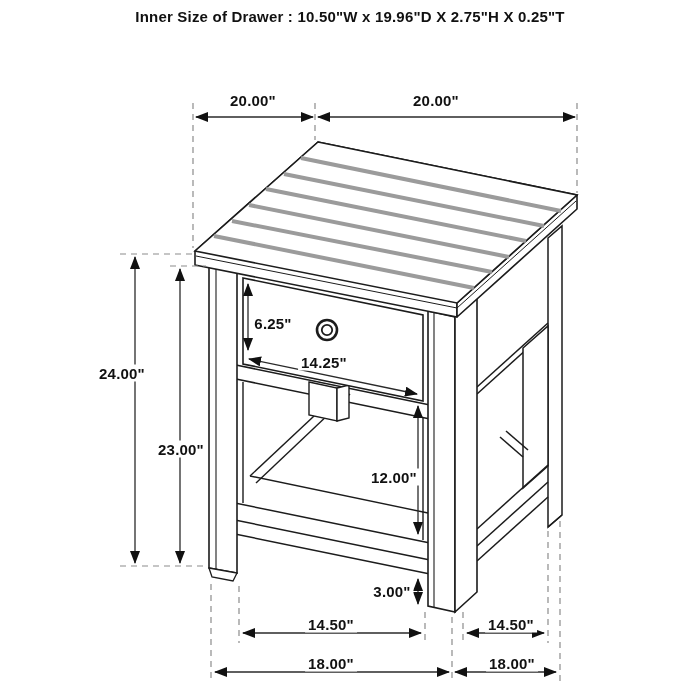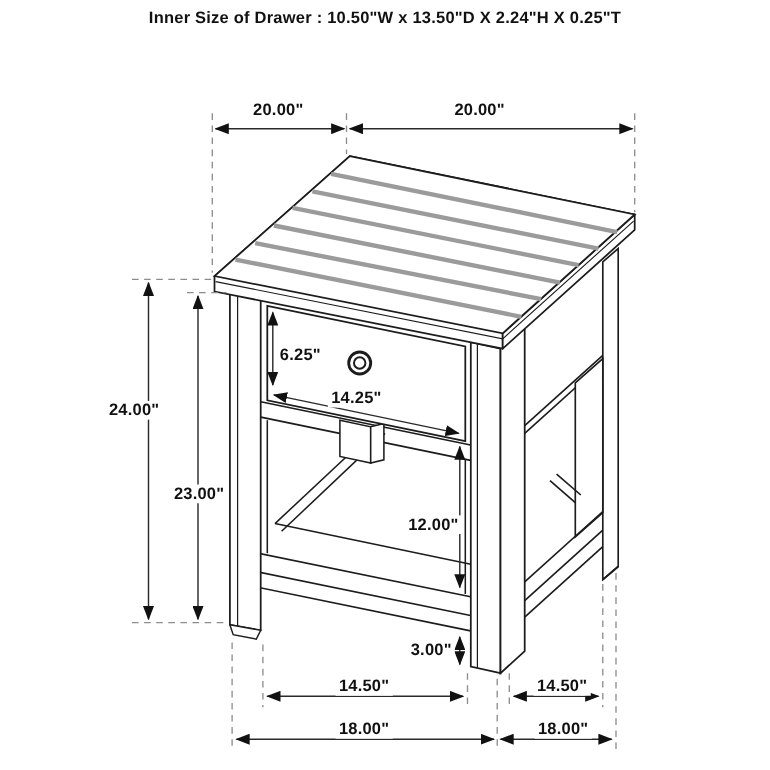--- a/index.html
+++ b/index.html
@@ -16,21 +16,21 @@
   .title{
     position:absolute;left:0;top:8px;width:100%;text-align:center;
     font-size:15px;font-weight:bold;color:#111;letter-spacing:0.2px;
   }
 </style>
 </head>
 <body>
 
 <div id="stage">
 
-  <div class="title">Inner Size of Drawer : 10.50"W x 13.50"D X 2.24"H X 0.25"T</div>
+  <div class="title">Inner Size of Drawer : 10.50"W x 19.96"D X 2.75"H X 0.25"T</div>
 
   <svg width="700" height="700" viewBox="0 0 700 700">
     <defs>
       <marker id="ah" markerUnits="userSpaceOnUse" markerWidth="13" markerHeight="10" refX="12" refY="5" orient="auto-start-reverse">
         <path d="M0,0 L13,5 L0,10 Z" fill="#111"></path>
       </marker>
     </defs>
 
     <g fill="#fff" stroke="#1c1c1c" stroke-width="1.5">
       <polygon points="548,238 562,226 562,515 548,527"></polygon>

